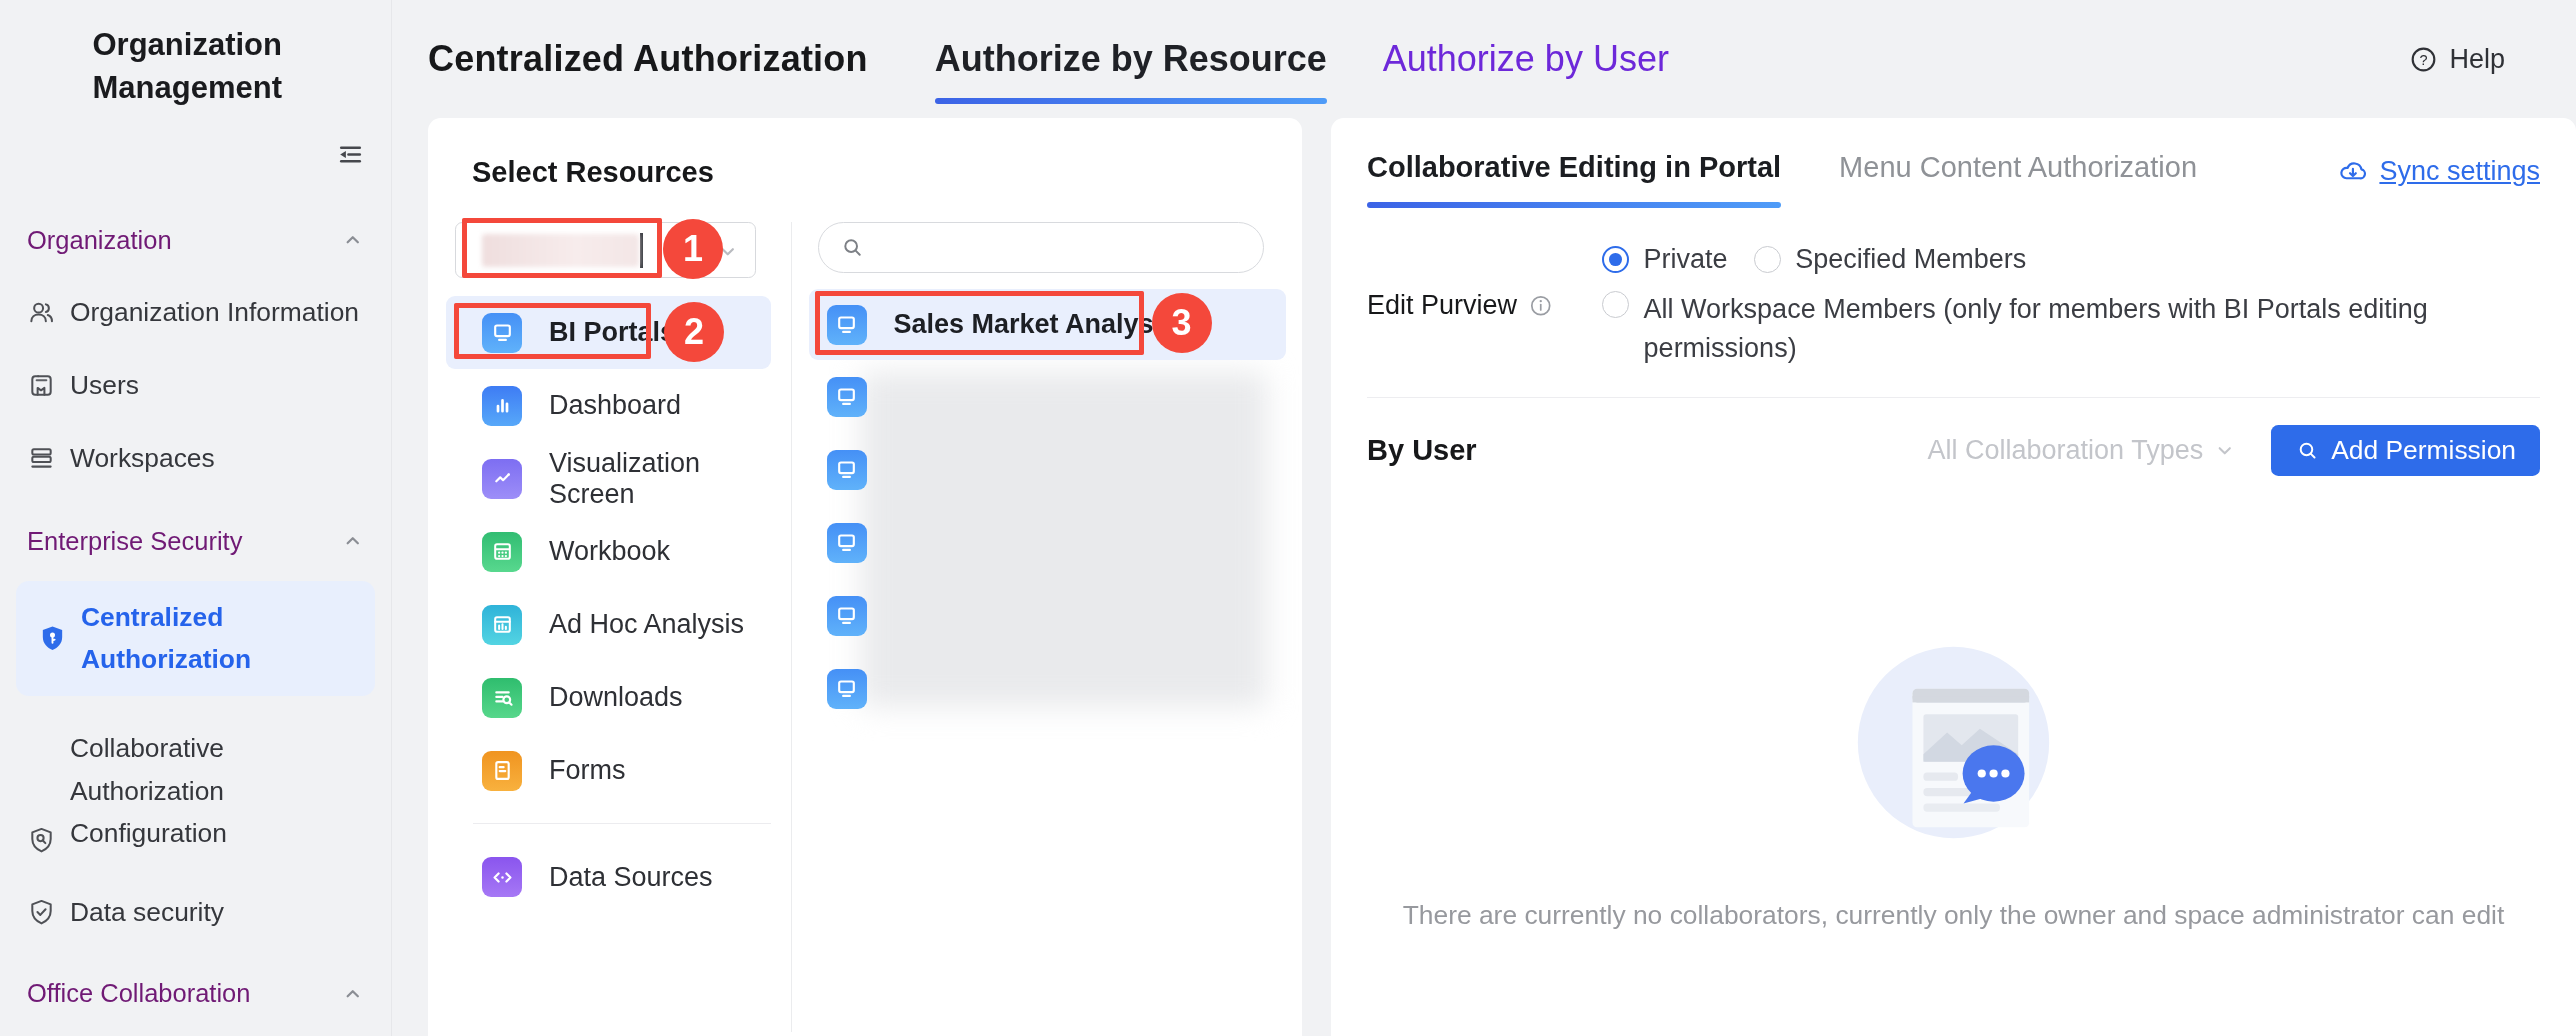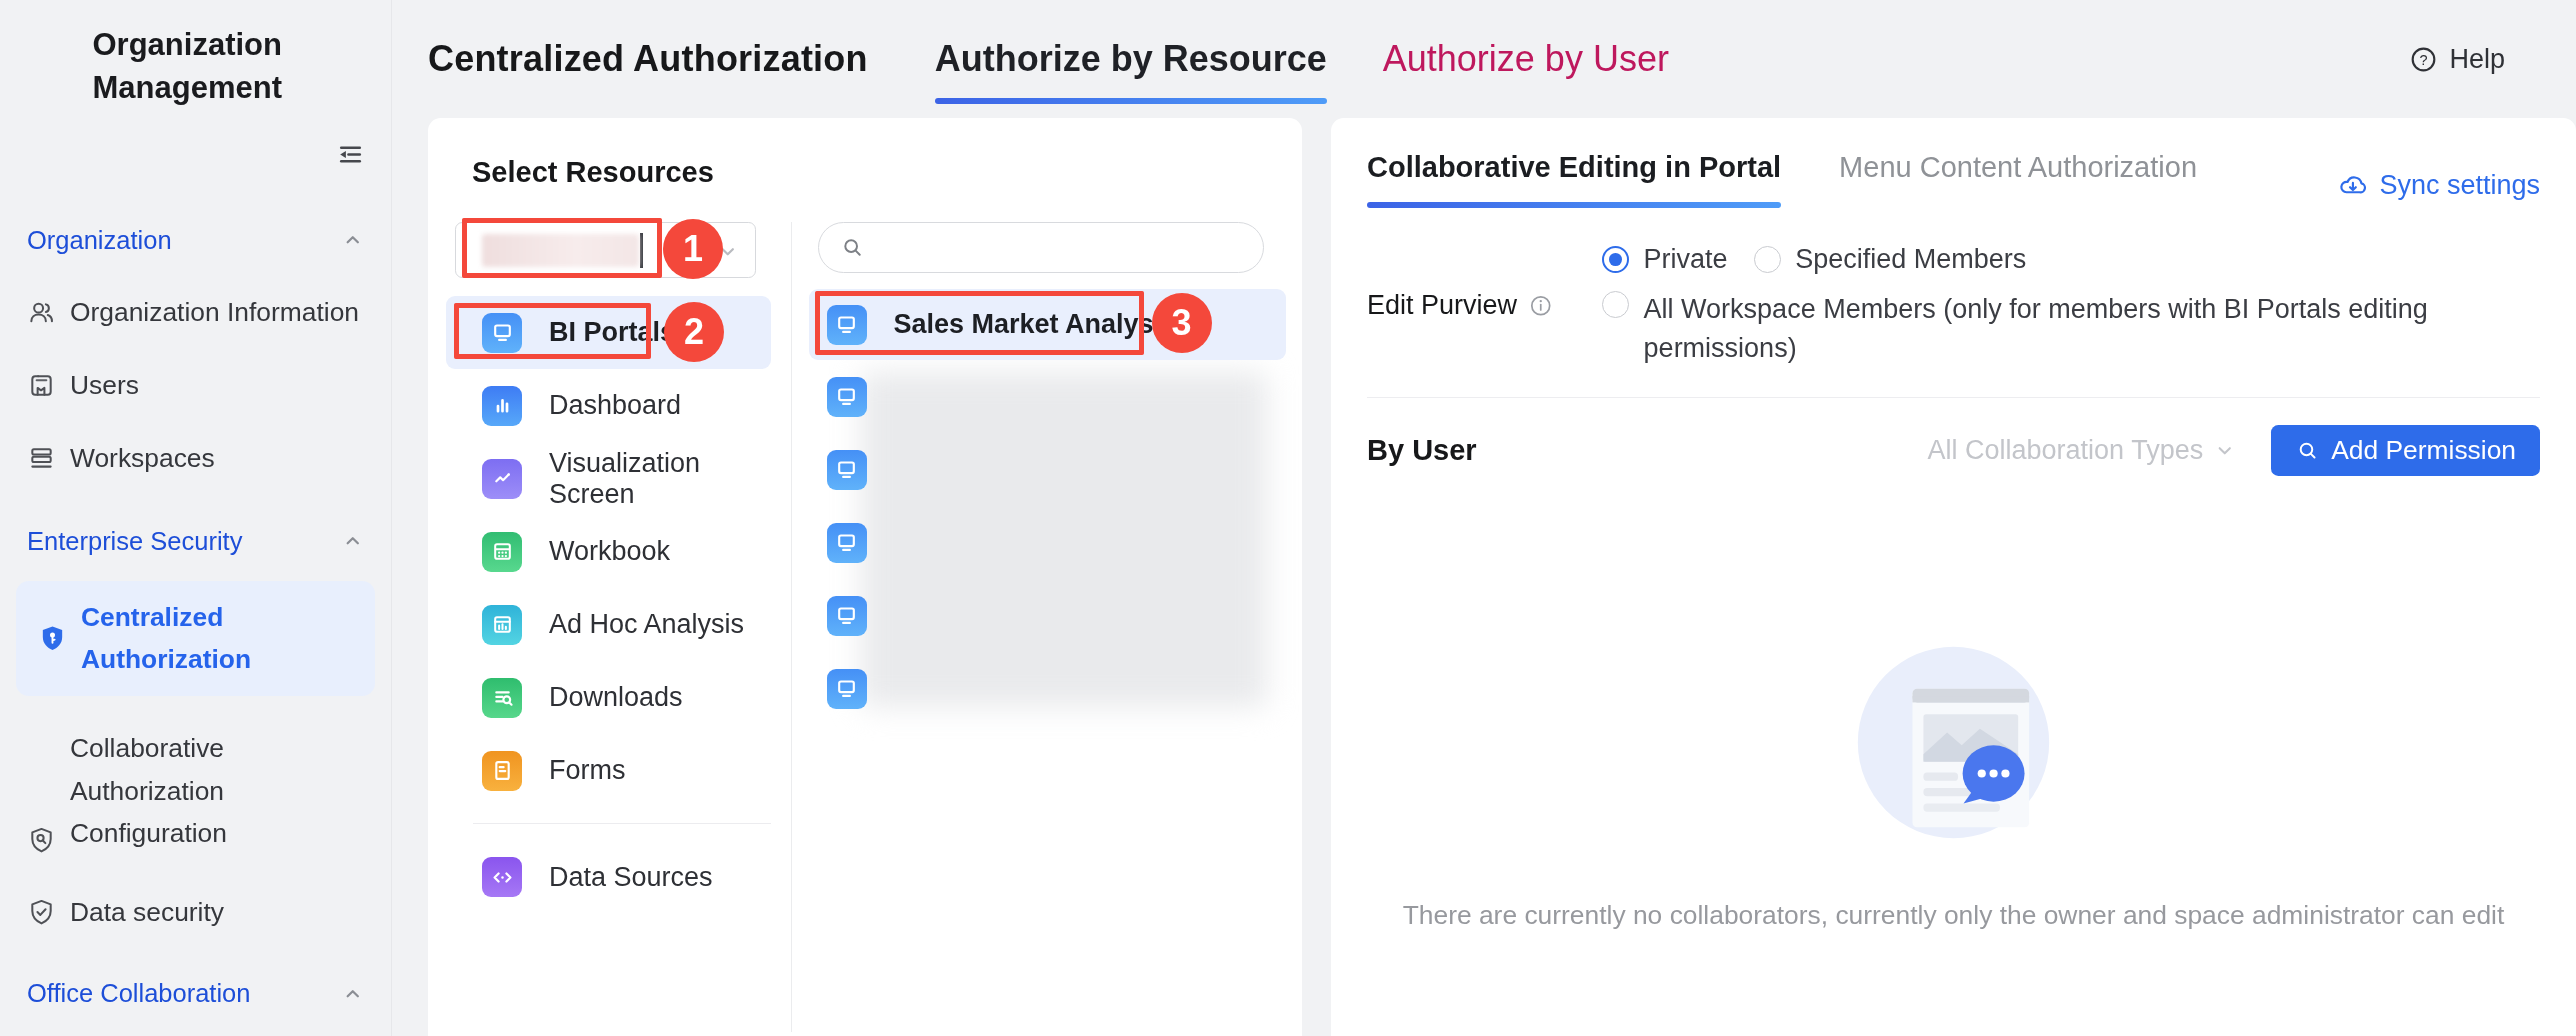--- a/index.html
+++ b/index.html
@@ -8,41 +8,41 @@
     font-family:"Liberation Sans","DejaVu Sans",sans-serif;
     background:#f1f2f4; color:#26282d; display:flex; overflow:hidden;
   }
   svg { display:block; }
 
   
   .sidebar { width:392px; flex:0 0 392px; border-right:1.8px solid #e6e7ea; padding:24px 0 0 27px; position:relative; }
   .sidebar-head { display:flex; align-items:flex-end; justify-content:space-between; padding-right:25.5px;flex-direction:column; }
   .sidebar-title { font-size:31px; font-weight:700; color:#1a1b1e; line-height:1.38; width:273px; }
   .collapse-btn { margin-top:29px; cursor:pointer; }
-  .section-label { display:flex; align-items:center; justify-content:space-between; color:#1d4ed8; font-size:25.5px; padding-right:25.5px; }
+  .section-label { display:flex; align-items:center; justify-content:space-between; color:#701a75; font-size:25.5px; padding-right:25.5px; }
   .sec-org { margin-top:56px; } .sec-sec { margin-top:53px; } .sec-office { margin-top:51px; }
   .nav-item { display:flex; align-items:center; gap:14px; font-size:26.4px; color:#35373c; margin-top:42px; padding-right:25.5px; cursor:pointer; }
   .nav-item .ni-icon { flex:0 0 29px; }
   .nav-item.multiline { align-items:flex-end; line-height:1.62; }
   .nav-item.active {
     margin:27px 16.4px 0 -11px; padding:14.6px 9px 14.6px 22px; background:#e8effd; border-radius:12.8px;
     color:#2563eb; font-weight:700; line-height:1.62;
   }
   .sec-sec + .nav-item.active { margin-top:25.5px; }
 
   
   .main { flex:1; display:flex; flex-direction:column; min-width:0; }
   .topbar { height:118px; flex:0 0 118px; display:flex; align-items:center; padding:0 36px; }
   .page-title { font-size:36px; font-weight:700; color:#17181a; margin-right:67px; letter-spacing:0.2px; }
   .top-tab { position:relative; font-size:36px; cursor:pointer; }
   .top-tab + .top-tab { margin-left:56px; }
   .top-tab.active { color:#1f2126; font-weight:700; }
   .top-tab.active::after { content:""; position:absolute; left:0; right:0; bottom:-24px; height:6.4px; border-radius:3.6px;
     background:linear-gradient(90deg,#3c63e6,#4f9cf8); }
-  .top-tab.inactive { color:#be185d; }
+  .top-tab.inactive { color:#6d28d9; }
   .topbar-spacer { flex:1; }
   .help { display:flex; align-items:center; gap:11px; font-size:27px; color:#2f3136; cursor:pointer; }
 
   .content { flex:1; display:flex; padding-left:36px; gap:29px; min-height:0; }
   .card { background:#fff; border-radius:12.8px 12.8px 0 0; }
 
   
   .card-resources { width:874px; flex:0 0 874px; padding-top:38px; }
   .res-heading { font-size:29px; font-weight:700; color:#17181a; margin-left:44px; }
   .res-cols { display:flex; margin-top:33px; height:calc(100% - 71px); }
@@ -88,21 +88,21 @@
     border-radius:7.3px; filter:blur(14.6px); }
 
   
   .card-perms { flex:1; padding:33px 36px 0 36px; position:relative; min-width:0; }
   .perm-tabs { display:flex; align-items:flex-start; }
   .perm-tab { position:relative; font-size:29px; cursor:pointer; padding-bottom:24px; }
   .perm-tab.active { color:#1b1d21; font-weight:700; }
   .perm-tab.active::after { content:""; position:absolute; left:0; right:0; bottom:0; height:6.4px; border-radius:3.6px;
     background:linear-gradient(90deg,#3c63e6,#4f9cf8); }
   .perm-tab.inactive { color:#8f9297; margin-left:58px; }
-  .sync { margin-left:auto; display:flex; align-items:center; gap:11px; color:#2e6cea; font-size:27px; cursor:pointer; margin-top:19px; }
+  .sync { margin-left:auto; display:flex; align-items:center; gap:11px; color:#2e6cea; font-size:27px; cursor:pointer; margin-top:5px;text-decoration:underline; }
 
   .purview { display:flex; align-items:center; margin-top:36px; }
   .purview-label { width:235px; flex:0 0 235px; display:flex; align-items:center; gap:11px; font-size:27px; color:#17181a; }
   .radio-col { display:flex; flex-direction:column; gap:14.6px; }
   .radio-line { display:flex; align-items:flex-start; gap:26px; }
   .radio-opt { display:flex; align-items:flex-start; gap:14.6px; font-size:27px; color:#3b3d43; cursor:pointer; }
   .radio { width:27px; height:27px; border-radius:50%; flex:0 0 27px; margin-top:1.8px; background:#fff; border:1.8px solid #c9cbd0; }
   .radio.checked { border:2.7px solid #2e6cea; position:relative; }
   .radio.checked::after { content:""; position:absolute; left:50%; top:50%; width:12.8px; height:12.8px; margin:-6.4px 0 0 -6.4px;
     border-radius:50%; background:#2e6cea; }

